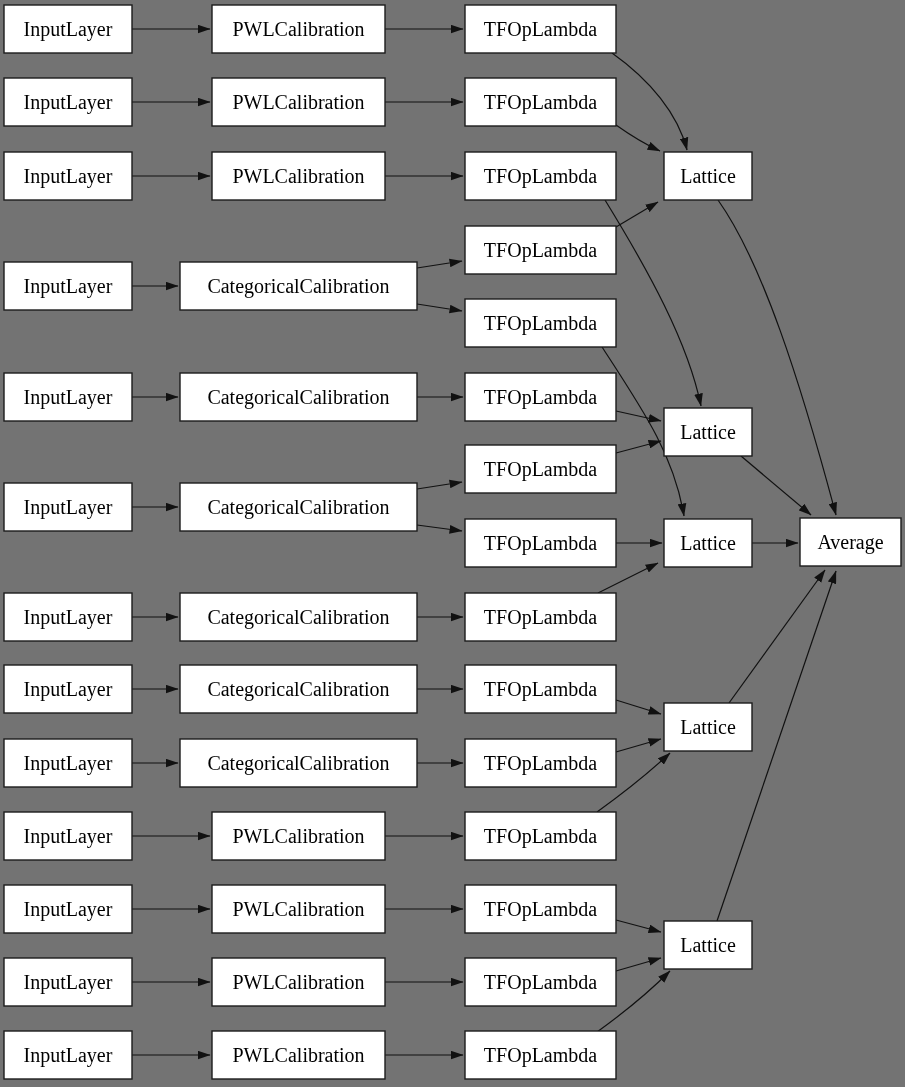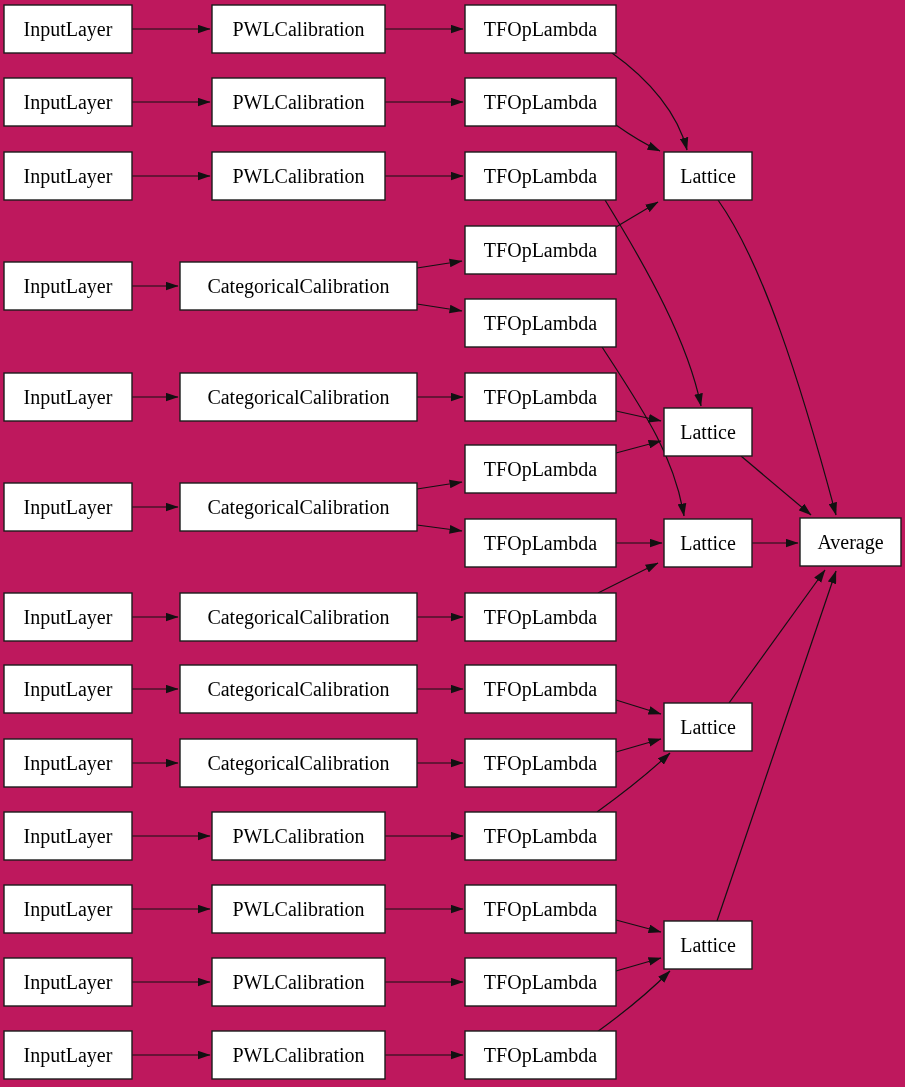--- a/index.html
+++ b/index.html
@@ -6,21 +6,21 @@
   html, body {
     margin: 0;
     padding: 0;
     background: #ffffff;
     font-family: "Liberation Serif", "DejaVu Serif", serif;
   }
   .canvas {
     position: relative;
     width: 905px;
     height: 1087px;
-    background: #be185d;
+    background: #737373;
     overflow: hidden;
   }
   svg { display: block; }
   .node-rect {
     fill: #ffffff;
     stroke: #1c1c1c;
     stroke-width: 1.4px;
   }
   .node-label {
     fill: #000000;

